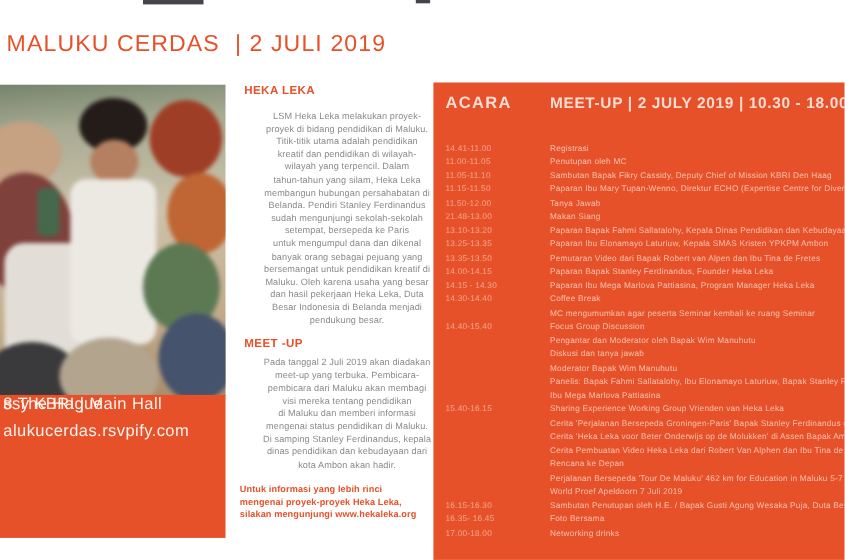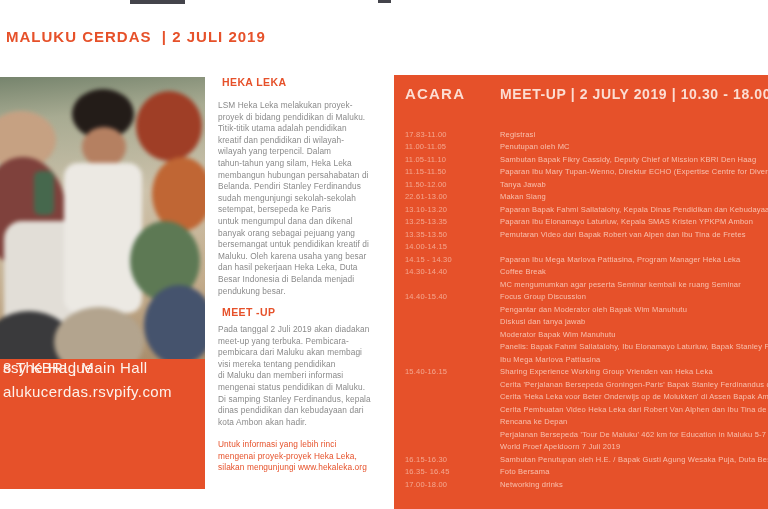--- a/index.html
+++ b/index.html
@@ -5,21 +5,21 @@
   html,body{margin:0;padding:0;background:#ffffff;}
   .page{position:relative;width:768px;height:509px;overflow:hidden;background:#fff;
         font-family:"Liberation Sans",sans-serif;}
 
   
   .artifact{position:absolute;background:#23232b;opacity:.85;}
   .artifact.a1{left:130px;top:0;width:55px;height:4px;}
   .artifact.a2{left:378px;top:0;width:13px;height:3px;}
 
   
-  .title{position:absolute;left:6px;top:28px;font-size:15px;font-weight:bold;
+  .title{position:absolute;left:6px;top:28px;font-size:21px;font-weight:normal;
          letter-spacing:1px;color:var(--accent,#e1542c);white-space:pre;}
 
   
   .photo{position:absolute;left:0;top:77px;width:205px;height:283px;overflow:hidden;
          background:linear-gradient(175deg,#76846d 0%,#a8ab92 15%,#cdc2ab 42%,#c4ad8d 72%,#a78c6b 100%);}
   .photo .blobs{position:absolute;inset:-6px;filter:blur(2px) saturate(.92);}
   .blob{position:absolute;border-radius:50%;}
   .b1{left:-8px;top:40px;width:70px;height:58px;background:#c9a07f;}           
   .b2{left:-14px;top:86px;width:86px;height:110px;background:#83403a;}         
   .b3{left:10px;top:150px;width:90px;height:140px;background:#e2ded6;border-radius:18px;} 
@@ -40,25 +40,25 @@
   .venue .vline{top:auto;} 
   .vl1{position:absolute;left:3px;top:62px;}
   .vl2{position:absolute;left:3px;top:86px;}
   .vl3{position:absolute;left:3px;top:108px;margin-top:24px;}
 
   
   .mid{position:absolute;left:218px;top:0;width:163px;}
   .mid-heading{position:absolute;left:4px;font-size:10.5px;font-weight:bold;
                letter-spacing:.4px;color:var(--accent,#e1542c);white-space:pre;}
   .h-heka{top:76px;} .h-meet{top:306px;}
-  .mid-para{position:absolute;left:0;width:163px;font-size:8.3px;line-height:11.6px;
-            color:#8a8a8a;white-space:pre-line;letter-spacing:.1px;}
+  .mid-para{position:absolute;left:16px;width:163px;font-size:8.3px;line-height:11.6px;
+            color:#8a8a8a;white-space:pre-line;letter-spacing:.1px;text-align:center;}
   .p1{top:100px;} .p2{top:324px;}
   .mid-note{position:absolute;left:0;top:439px;width:170px;font-size:8.3px;line-height:11.6px;
-            font-weight:normal;color:var(--accent,#e1542c);white-space:pre-line;letter-spacing:.1px;}
+            font-weight:bold;color:var(--accent,#e1542c);white-space:pre-line;letter-spacing:.1px;}
 
   
   .panel{position:absolute;left:394px;top:75px;width:374px;height:434px;
          background:var(--accent,#e7512a);}
   .panel-header{position:absolute;left:11px;top:10px;display:flex;align-items:baseline;}
   .acara{width:95px;font-size:15px;font-weight:bold;letter-spacing:1.2px;color:rgba(255,246,240,.85);}
   .subtitle{font-size:14px;font-weight:bold;letter-spacing:.6px;color:rgba(255,246,240,.85);white-space:pre;}
   .agenda-list{position:absolute;left:11px;top:53px;width:800px;}
   .agenda-row{display:flex;height:12.5px;align-items:center;}
   .agenda-time{width:95px;flex:0 0 95px;font-size:7.5px;letter-spacing:.2px;
@@ -133,57 +133,58 @@
 silakan mengunjungi www.hekaleka.org</div>
   </div>
 
   <div class="panel">
     <div class="panel-header">
       <div class="acara">ACARA</div>
       <div class="subtitle">MEET-UP | 2 JULY 2019 | 10.30 - 18.00</div>
     </div>
     <div class="agenda-list">
         <div class="agenda-row">
-    <span class="agenda-time">17.83-11.00</span>
+    <span class="agenda-time">14.41-11.00</span>
     <span class="agenda-desc">Registrasi</span>
   </div>
         <div class="agenda-row">
     <span class="agenda-time">11.00-11.05</span>
     <span class="agenda-desc">Penutupan oleh MC</span>
   </div>
         <div class="agenda-row">
     <span class="agenda-time">11.05-11.10</span>
     <span class="agenda-desc">Sambutan Bapak Fikry Cassidy, Deputy Chief of Mission KBRI Den Haag</span>
   </div>
         <div class="agenda-row">
     <span class="agenda-time">11.15-11.50</span>
     <span class="agenda-desc">Paparan Ibu Mary Tupan-Wenno, Direktur ECHO (Expertise Centre for Divers</span>
   </div>
         <div class="agenda-row">
     <span class="agenda-time">11.50-12.00</span>
     <span class="agenda-desc">Tanya Jawab</span>
   </div>
         <div class="agenda-row">
-    <span class="agenda-time">22.61-13.00</span>
+    <span class="agenda-time">21.48-13.00</span>
     <span class="agenda-desc">Makan Siang</span>
   </div>
         <div class="agenda-row">
     <span class="agenda-time">13.10-13.20</span>
     <span class="agenda-desc">Paparan Bapak Fahmi Sallatalohy, Kepala Dinas Pendidikan dan Kebudayaa</span>
   </div>
         <div class="agenda-row">
     <span class="agenda-time">13.25-13.35</span>
     <span class="agenda-desc">Paparan Ibu Elonamayo Laturiuw, Kepala SMAS Kristen YPKPM Ambon</span>
   </div>
         <div class="agenda-row">
     <span class="agenda-time">13.35-13.50</span>
     <span class="agenda-desc">Pemutaran Video dari Bapak Robert van Alpen dan Ibu Tina de Fretes</span>
   </div>
         <div class="agenda-row">
     <span class="agenda-time">14.00-14.15</span>
+    <span class="agenda-desc">Paparan Bapak Stanley Ferdinandus, Founder Heka Leka</span>
   </div>
         <div class="agenda-row">
     <span class="agenda-time">14.15 - 14.30</span>
     <span class="agenda-desc">Paparan Ibu Mega Marlova Pattiasina, Program Manager Heka Leka</span>
   </div>
         <div class="agenda-row">
     <span class="agenda-time">14.30-14.40</span>
     <span class="agenda-desc">Coffee Break</span>
   </div>
         <div class="agenda-row">

